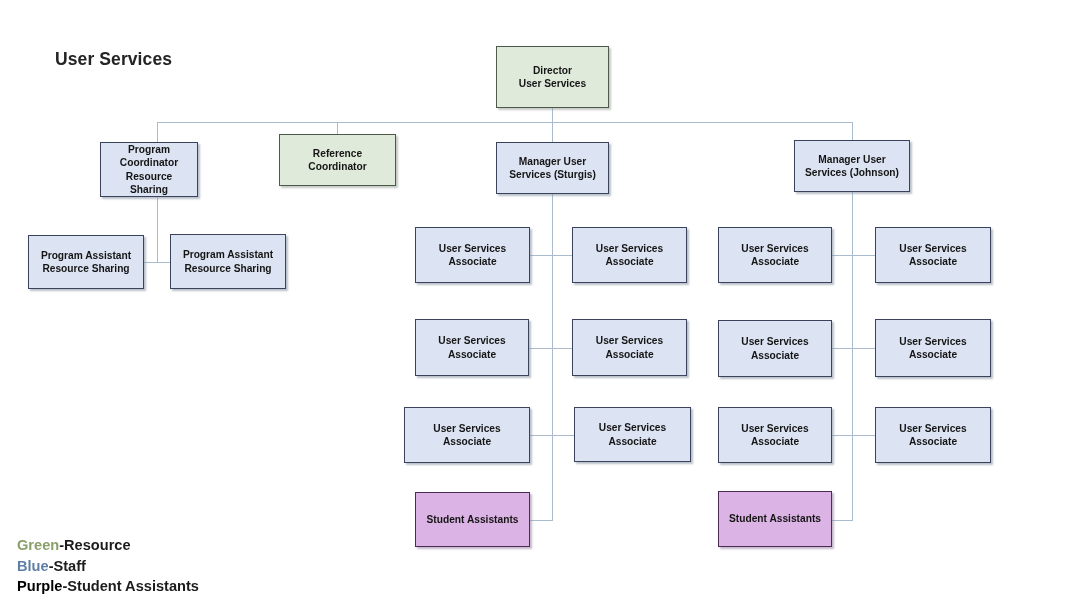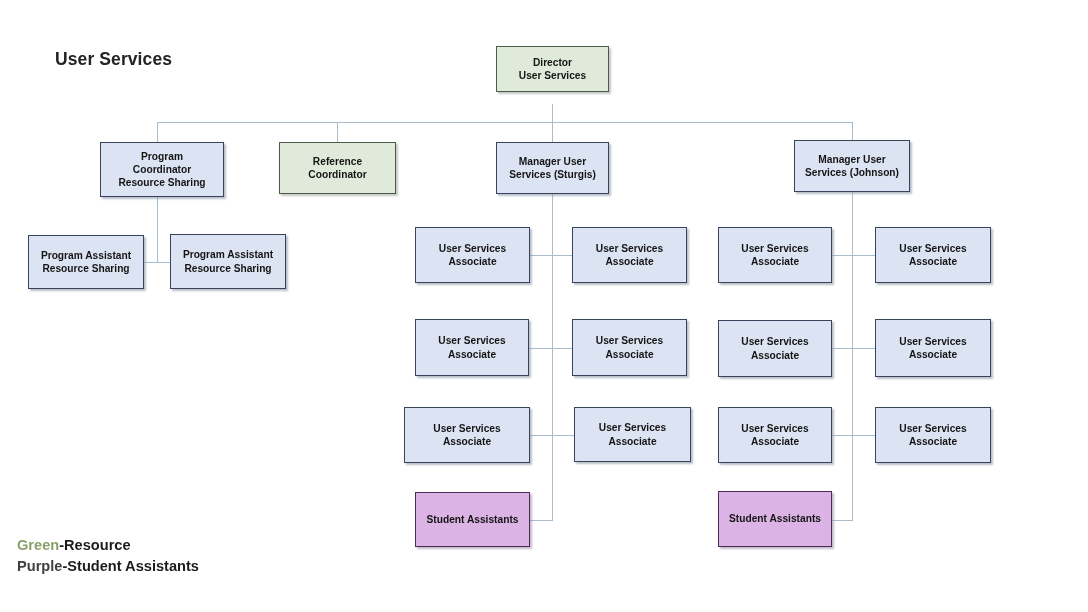--- a/index.html
+++ b/index.html
@@ -69,21 +69,21 @@
     position: absolute;
     left: 17px;
     top: 535px;
     font-size: 14.6px;
     line-height: 20.5px;
     color: #1c1c1c;
   }
   #legend .row { white-space: nowrap; }
   .sw-green  { color: #8aa06a; text-align: right; }
   .sw-blue   { color: #5f7fa6; }
-  .sw-purple { color: #404040; margin-top: 44px; }
+  .sw-purple { color: #000000; margin-top: 44px; }
 </style>
 </head>
 <body>
 
 <div id="canvas">
 
   <div id="page-title">User Services</div>
 
   <div class="line v" style="left:552px; top:104px;  height:19px;"></div>
   <div class="line h" style="left:157px; top:122px;  width:696px;"></div>
@@ -106,29 +106,29 @@
 
   <div class="line v" style="left:852px; top:192px;  height:328px;"></div>
   <div class="line h" style="left:832px; top:255px;  width:21px;"></div>
   <div class="line h" style="left:852px; top:255px;  width:24px;"></div>
   <div class="line h" style="left:832px; top:348px;  width:21px;"></div>
   <div class="line h" style="left:852px; top:348px;  width:24px;"></div>
   <div class="line h" style="left:832px; top:435px;  width:21px;"></div>
   <div class="line h" style="left:852px; top:435px;  width:24px;"></div>
   <div class="line h" style="left:832px; top:520px;  width:21px;"></div>
 
-  <div class="node green" style="left:496px; top:46px;  width:113px; height:46px;">
+  <div class="node green" style="left:496px; top:46px;  width:113px; height:62px;">
     <span class="lbl">Director<br>User Services</span>
     </div>
 
-  <div class="node blue" style="left:100px; top:142px; width:124px; height:55px;justify-content:center;">
+  <div class="node blue" style="left:100px; top:142px; width:98px; height:55px;justify-content:center;">
     <span class="lbl">Program<br>Coordinator<br>Resource Sharing</span>
     </div>
 
-  <div class="node green" style="left:279px; top:142px; width:117px; height:52px;">
+  <div class="node green" style="left:279px; top:134px; width:117px; height:52px;">
     <span class="lbl">Reference<br>Coordinator</span>
     </div>
 
   <div class="node blue" style="left:496px; top:142px; width:113px; height:52px;">
     <span class="lbl">Manager User<br>Services (Sturgis)</span>
     </div>
 
   <div class="node blue" style="left:794px; top:140px; width:116px; height:52px;">
     <span class="lbl">Manager User<br>Services (Johnson)</span>
     </div>
@@ -195,17 +195,20 @@
 
   <div class="node purple" style="left:718px; top:491px; width:114px; height:56px;">
     <span class="lbl">Student Assistants</span>
     </div>
 
   <div id="legend">
     <div class="row">
       <span class="sw-green">Green</span><span>-</span><span>Resource</span>
     </div>
     <div class="row">
+      <span class="sw-blue">Blue</span><span>-</span><span>Staff</span>
+    </div>
+    <div class="row">
       <span class="sw-purple">Purple</span><span>-</span><span>Student Assistants</span>
     </div>
   </div>
 
 </div>
 
 </body></html>

